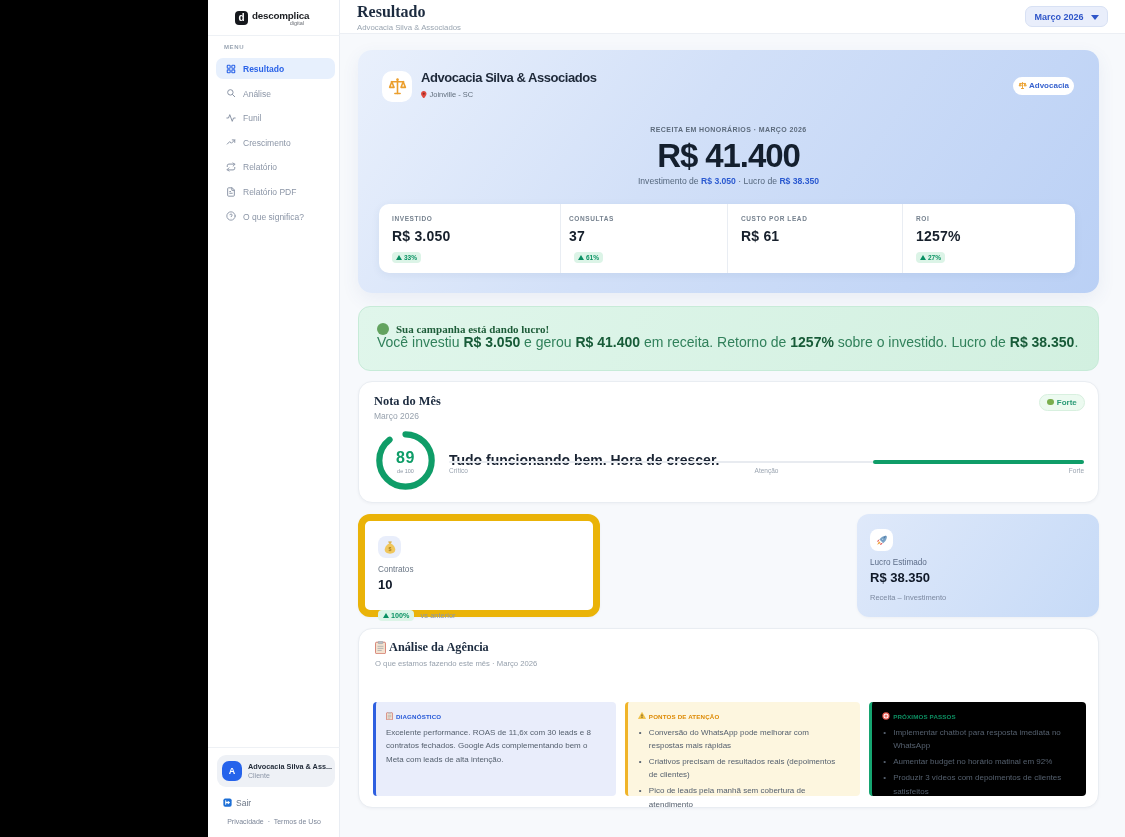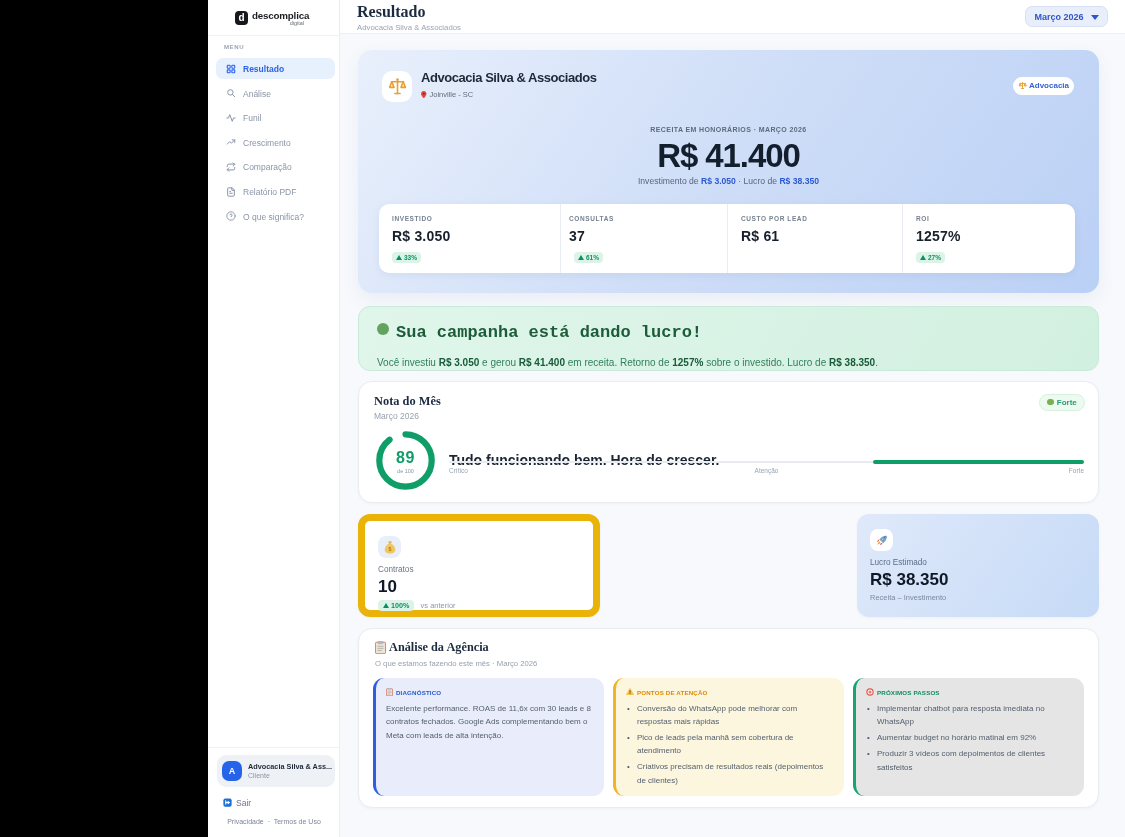--- a/index.html
+++ b/index.html
@@ -42,60 +42,60 @@
 .stat:nth-child(2) { flex:0 0 167px; padding-left:8px; }
 .stat:nth-child(3) { flex:0 0 175px; }
 .stat .k { font-size:6.5px; font-weight:bold; letter-spacing:0.6px; color:#76828f; }
 .stat .v { font-size:14px; font-weight:bold; color:#17202c; margin-top:6px; letter-spacing:0.2px; }
 .pill { display:inline-block; background:#dcf4e7; color:#0a9263; font-size:6.5px; font-weight:bold; border-radius:4px; padding:2px 4px; }
 .stat .pill { position:absolute; left:13px; top:48px; }
 .up { display:inline-block; width:0; height:0; border-left:3px solid transparent; border-right:3px solid transparent; border-bottom:5px solid #0a8f63; margin-right:2px; vertical-align:0.5px; }
 
 #banner { position:absolute; left:0; top:306px; width:741px; height:65px; border-radius:12px; background:linear-gradient(120deg,#e0f6eb 0%,#d2f0e0 100%); border:1px solid #c7ebd8; }
 #banner .dot { position:absolute; left:18px; top:16px; width:12px; height:12px; border-radius:50%; background:#63a35f; }
-#banner .t { position:absolute; left:37px; top:16px; font-size:17px; font-weight:bold; color:#1d5c38; font-family:Liberation Mono, monospace; }
-#banner .b { position:absolute; left:18px; top:50px; font-size:10px; color:#31815b; }
+#banner .t { position:absolute; left:37px; top:16px; font-size:11px; font-weight:bold; color:#1d5c38; font-family:Liberation Serif, serif; }
+#banner .b { position:absolute; left:18px; top:27px; font-size:14px; color:#31815b; }
 #banner .b b { color:#175b38; }
 
 #nota { position:absolute; left:0; top:381px; width:741px; height:122px; background:#fff; border:1px solid #e9edf2; border-radius:14px; box-shadow:0 1px 3px rgba(16,24,40,0.04); }
 #nota .t { position:absolute; left:15px; top:12px; font-size:12.4px; font-weight:bold; color:#1c2b3f; font-family:"Liberation Serif",serif; }
 #nota .d { position:absolute; left:15px; top:29px; font-size:8.5px; color:#97a1ad; }
 #nota .badge { position:absolute; left:680px; top:11.5px; width:46px; height:17px; background:#ecfaf0; border:1px solid #d8f0df; border-radius:8.5px; font-size:8px; font-weight:bold; color:#2b9b77; text-align:center; line-height:15px; }
 #gauge { position:absolute; left:17px; top:49px; width:59px; height:59px; }
 #gauge .n { position:absolute; left:0; top:17.5px; width:59px; text-align:center; font-size:16px; letter-spacing:0.6px; font-weight:bold; color:#0f9d68; }
 #gauge .d100 { position:absolute; left:0; top:37px; width:59px; text-align:center; font-size:5.5px; color:#8a95a3; }
 #nota .headline { position:absolute; left:90px; top:70px; font-size:14px; font-weight:bold; color:#1a2433; }
 #nota .track { position:absolute; left:90px; top:79px; width:635px; height:2px; background:#e8ebf0; border-radius:2px; }
 #nota .seg { position:absolute; left:514px; top:78px; width:211px; height:4px; background:#0f9d68; border-radius:2px; }
 #nota .lb { position:absolute; top:85px; font-size:6.5px; color:#9aa4b0; }
 
 .mcard { position:absolute; top:514px; width:242px; height:103px; background:#fff; border:7px solid #eab308; border-radius:12px; box-shadow:0 1px 3px rgba(16,24,40,0.04); }
 #mc3 { background:linear-gradient(125deg,#dfe9fa 0%,#c6daf7 100%); border:none; }
 .mcard .icbox { position:absolute; left:13px; top:15px; width:23px; height:22px; border-radius:8px; }
 .mcard .k { position:absolute; left:13px; top:44px; font-size:8.2px; color:#6a7685; }
-.mcard .v { position:absolute; left:13px; top:56px; font-size:17px; font-weight:bold; color:#0f1827; }
+.mcard .v { position:absolute; left:13px; top:56px; font-size:13px; font-weight:bold; color:#0f1827; }
 .mcard .s { position:absolute; left:13px; top:79px; font-size:7.5px; color:#8d98a5; }
-.mcard .s .pill { font-size:7.2px; padding:1px 5px; margin-right:2px; }
+.mcard .s .pill { font-size:7.2px; padding:1px 5px; margin-right:2px;margin-top:10px; }
 .mcard .s .up { border-left-width:3.2px; border-right-width:3.2px; border-bottom-width:5.5px; }
 
 #ana { position:absolute; left:0; top:628px; width:741px; height:180px; background:#fff; border:1px solid #e9edf2; border-radius:14px; box-shadow:0 1px 3px rgba(16,24,40,0.04); }
 #ana .t { position:absolute; left:30px; top:11px; font-size:12.3px; font-weight:bold; color:#1c2b3f; font-family:"Liberation Serif",serif; }
 #ana .d { position:absolute; left:16px; top:30px; font-size:7.7px; color:#97a1ad; }
 #ana .row { position:absolute; left:14px; top:49px; width:711px; height:118px; display:flex; gap:9px; }
-.panel { flex:1; border-radius:11px; border-left:3px solid; padding:10px 9px 0 10px; }
+.panel { flex:1; border-radius:4px; border-left:3px solid; padding:10px 25px 0 10px;margin-top:24px; }
 .panel .pt { font-size:6.2px; font-weight:bold; letter-spacing:0.15px; margin-bottom:6px; }
 .panel .pb { font-size:8px; color:#55606e; line-height:13.4px; white-space:nowrap; }
 .panel ul { list-style:none; }
 .panel li { position:relative; padding-left:11px; margin-bottom:2.5px; }
 .panel li:before { content:"•"; position:absolute; left:1px; }
 #p1 { background:#e9edfb; border-color:#2e5fe0; }
 #p1 .pt { color:#2558d7; }
 #p2 { background:#fdf6df; border-color:#f0b429; }
 #p2 .pt { color:#dd8a04; }
-#p3 { background:#e5e5e5; border-color:#16a571; }
+#p3 { background:#000000; border-color:#16a571; }
 #p3 .pt { color:#0d8f62; }
 
 #sf-sep { position:absolute; left:0; top:747px; width:132px; border-top:1px solid #eef1f5; }
 #sf-card { position:absolute; left:9px; top:755px; width:118px; height:32px; background:#eef1f6; border-radius:9px; }
 #sf-av { position:absolute; left:5px; top:6px; width:20px; height:20px; background:#2563eb; border-radius:7px; color:#fff; font-size:9px; font-weight:bold; text-align:center; line-height:20px; }
 #sf-name { position:absolute; left:31px; top:7px; font-size:7.3px; font-weight:bold; color:#1f2937; white-space:nowrap; }
 #sf-role { position:absolute; left:31px; top:17px; font-size:7px; color:#8b95a6; }
 #sf-sair { position:absolute; left:15px; top:798px; font-size:8.5px; color:#6b7686; }
 #sf-priv { position:absolute; left:0; top:818px; width:132px; text-align:center; font-size:7px; color:#7c8698; }
 </style>
@@ -136,21 +136,21 @@
         </svg></span>
       <span class="tx">Crescimento</span>
     </div>
   <div class="mi" style="top:156.4px">
       <span class="ic"><svg width="10" height="10" viewBox="0 0 24 24" fill="none" stroke="#8b95a6" stroke-width="2.4" stroke-linecap="round" stroke-linejoin="round">
           <path d="M17 2l4 4-4 4"></path>
           <path d="M3 11V9a4 4 0 0 1 4-4h14"></path>
           <path d="M7 22l-4-4 4-4"></path>
           <path d="M21 13v2a4 4 0 0 1-4 4H3"></path>
         </svg></span>
-      <span class="tx">Comparação</span>
+      <span class="tx">Relatório</span>
     </div>
   <div class="mi" style="top:181px">
       <span class="ic"><svg width="10" height="10" viewBox="0 0 24 24" fill="none" stroke="#8b95a6" stroke-width="2.4" stroke-linecap="round" stroke-linejoin="round">
           <path d="M14 2H6a2 2 0 0 0-2 2v16a2 2 0 0 0 2 2h12a2 2 0 0 0 2-2V8z"></path>
           <path d="M14 2v6h6"></path>
           <path d="M9 15h6"></path>
           <path d="M9 11h2"></path>
         </svg></span>
       <span class="tx">Relatório PDF</span>
     </div>
@@ -306,22 +306,22 @@
         </div>
         <div class="panel" id="p2">
           <div class="pt"><svg width="8" height="7" viewBox="0 0 24 21" style="vertical-align:-0.5px;margin-right:3px">
             <path d="M12 1 L23 20 H1 Z" fill="#f6c443" stroke="#e2a413" stroke-width="1"></path>
             <rect x="10.8" y="7" width="2.4" height="7" rx="1.2" fill="#3b3325"></rect>
             <circle cx="12" cy="16.8" r="1.5" fill="#3b3325"></circle>
               </svg>PONTOS DE ATENÇÃO</div>
           <div class="pb">
               <ul>
             <li>Conversão do WhatsApp pode melhorar com<br>respostas mais rápidas</li>
+            <li>Criativos precisam de resultados reais (depoimentos<br>de clientes)</li>
             <li>Pico de leads pela manhã sem cobertura de<br>atendimento</li>
-            <li>Criativos precisam de resultados reais (depoimentos<br>de clientes)</li>
           </ul>
             </div>
         </div>
         <div class="panel" id="p3">
           <div class="pt"><svg width="8" height="8" viewBox="0 0 24 24" style="vertical-align:-1px;margin-right:3px">
             <circle cx="12" cy="12" r="11" fill="#e8534a"></circle>
                 <circle cx="12" cy="12" r="7.5" fill="#fff"></circle>
             <circle cx="12" cy="12" r="4.5" fill="#e8534a"></circle>
                 <circle cx="12" cy="12" r="1.8" fill="#fff"></circle>
               </svg>PRÓXIMOS PASSOS</div>

